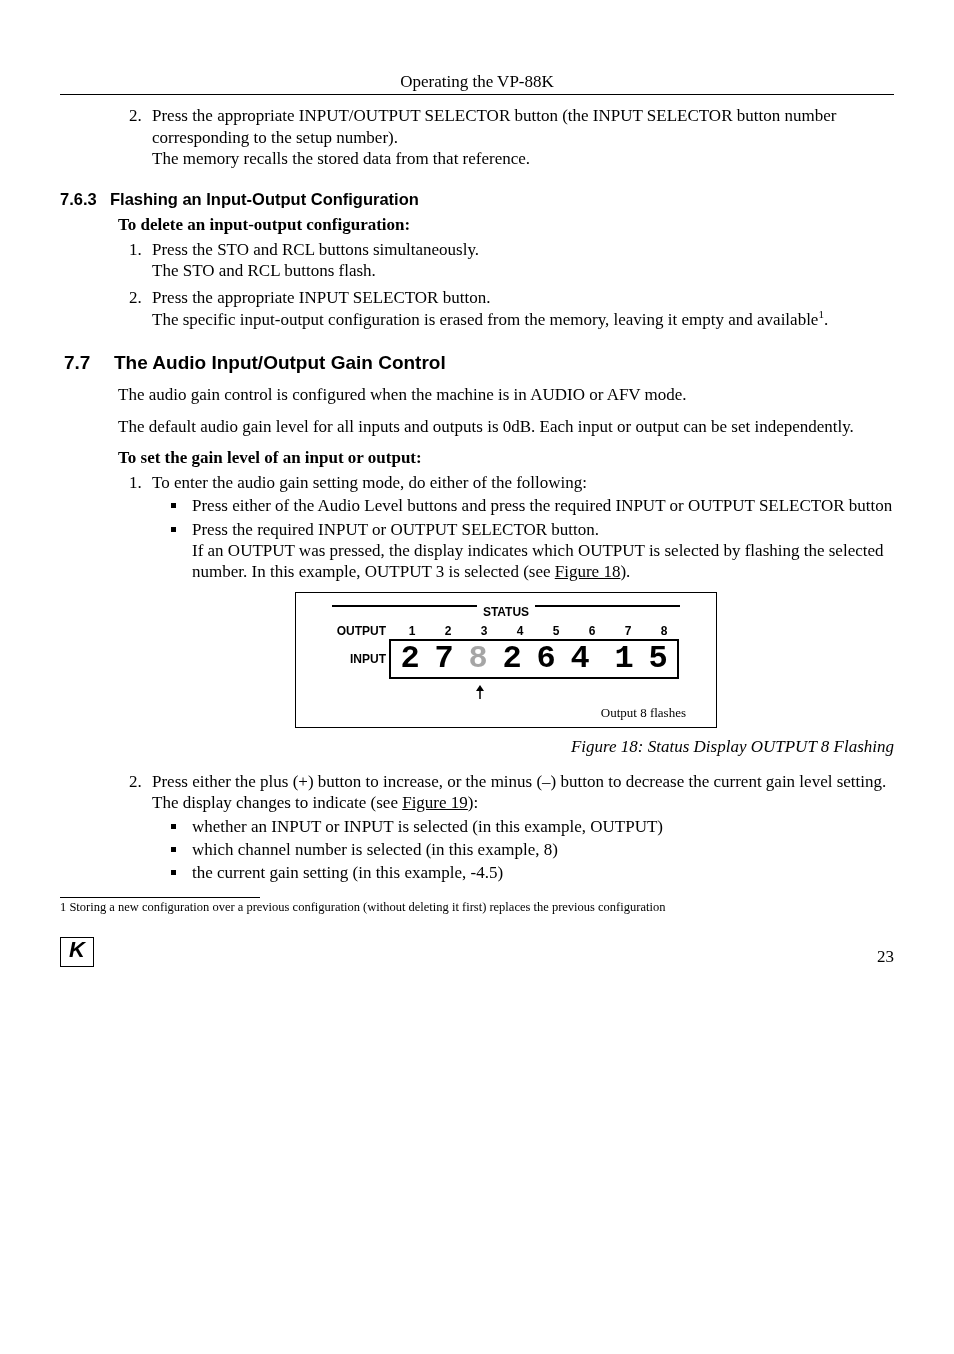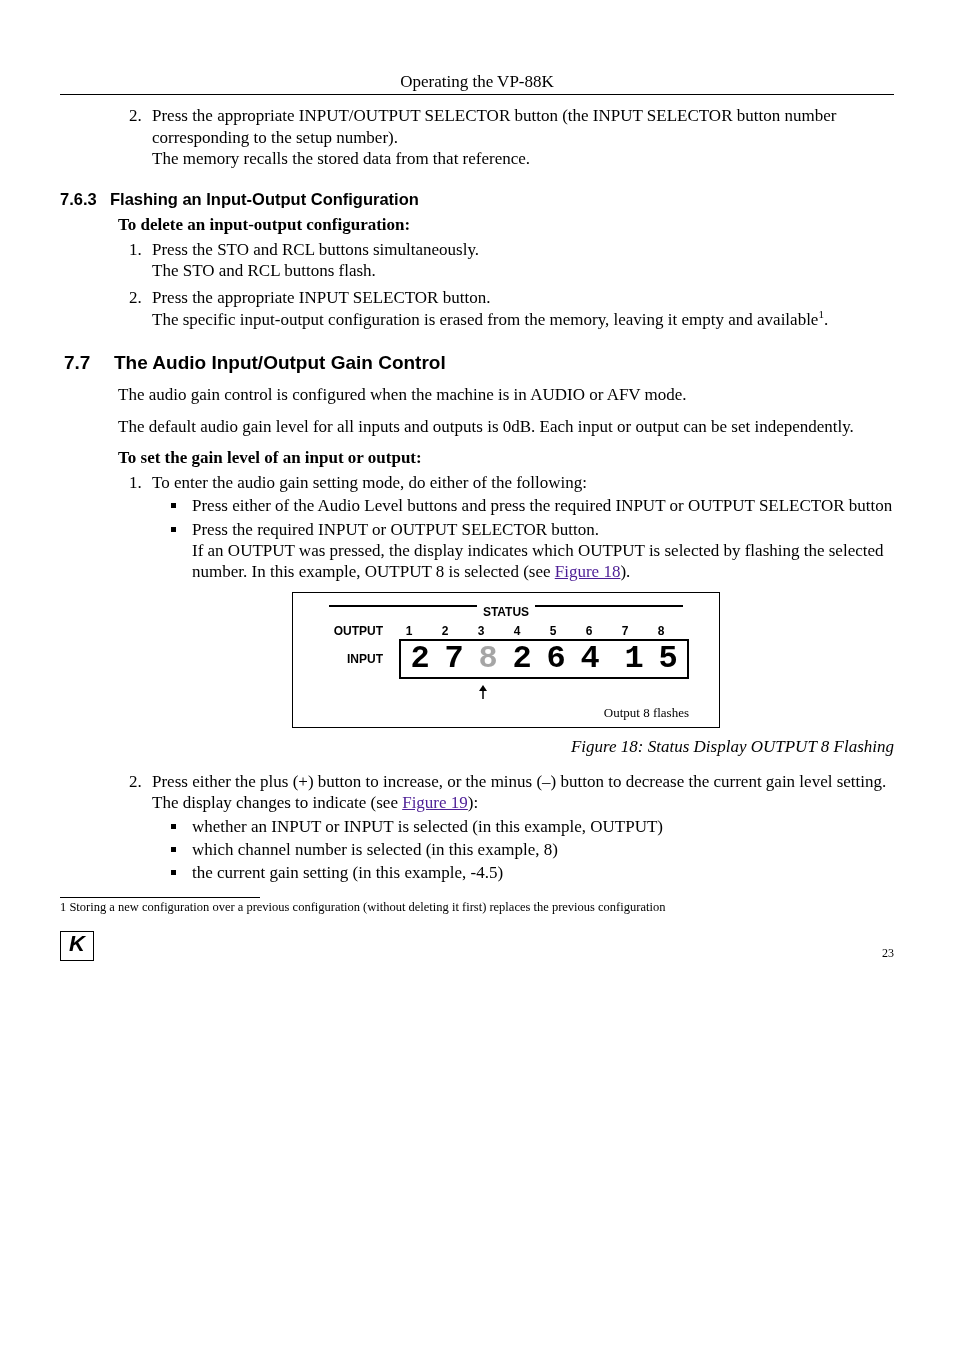--- a/index.html
+++ b/index.html
@@ -93,21 +93,21 @@
     font-family: Arial, sans-serif;
     font-size: 12px;
     font-weight: bold;
   }
   .output-row .lab { width: 60px; text-align: right; padding-right: 8px; }
   .output-row .cell { width: 36px; text-align: center; }
   .input-row {
     display: flex;
     align-items: center;
   }
-  .input-row .lab { width: 60px; text-align: right; padding-right: 16px; font-family: Arial, sans-serif; font-size: 12px; font-weight: bold; }
+  .input-row .lab { width: 60px; text-align: right; padding-right: 3px; font-family: Arial, sans-serif; font-size: 12px; font-weight: bold; }
   .seg-frame {
     border: 2px solid #000;
     display: flex;
     padding: 2px 2px;
   }
   .seg-frame .digit {
     width: 34px;
     text-align: center;
     font-family: "Courier New", monospace;
     font-size: 32px;
@@ -115,21 +115,21 @@
     font-weight: bold;
   }
   .arrow-wrap { margin-top: 4px; text-align: right; padding-left: 60px; }
   .arrow-label { font-size: 13px; padding-left: 0px; }
   .fig-caption {
     text-align: right;
     font-style: italic;
     font-size: 17px;
     margin: 8px 0 14px 0;
   }
-  a.link { color: #4c1d95; text-decoration: underline; text-align: right; }
+  a.link { color: #000000; text-decoration: underline; text-align: right; }
   .footnote-rule {
     border-top: 1px solid #000;
     width: 200px;
     margin-top: 14px;
   }
   .footnote {
     font-size: 12.5px;
     margin-top: 2px;
   }
   .footer {
@@ -146,21 +146,21 @@
     display: flex;
     align-items: flex-start;
     justify-content: center;
     font-family: Arial, sans-serif;
     font-weight: 900;
     font-size: 22px;
     line-height: 24px;
     font-style: italic;
   }
   .page-num {
-    font-size: 12px;
+    font-size: 17px;
     margin-top: 20px;
   }
   sup { font-size: 11px; }
 </style>
 </head>
 <body>
 
 <div class="running-header">Operating the VP-88K</div>
 <div class="header-rule"></div>
 
@@ -200,21 +200,21 @@
   <p class="para">The default audio gain level for all inputs and outputs is 0dB. Each input or output can be set independently.</p>
 
   <div class="instr-lead">To set the gain level of an input or output:</div>
   <ol class="steps">
     <li>
       <span>To enter the audio gain setting mode, do either of the following:</span>
       <ul class="bullets">
         <li>Press either of the Audio Level buttons and press the required INPUT or OUTPUT SELECTOR button</li>
         <li>
           <span>Press the required INPUT or OUTPUT SELECTOR button.</span><br>
-          <span><span>If an OUTPUT was pressed, the display indicates which OUTPUT is selected by flashing the selected number. In this example, OUTPUT 8 is selected (see </span><a href="#" class="link">Figure 18</a><span>).</span></span>
+          <span><span>If an OUTPUT was pressed, the display indicates which OUTPUT is selected by flashing the selected number. In this example, OUTPUT 3 is selected (see </span><a href="#" class="link">Figure 18</a><span>).</span></span>
         </li>
       </ul>
     </li>
   </ol>
 
   <div class="fig-wrap">
     <div class="fig-box">
       <div class="status-row">
         <div class="line"></div>
         <div>STATUS</div>

